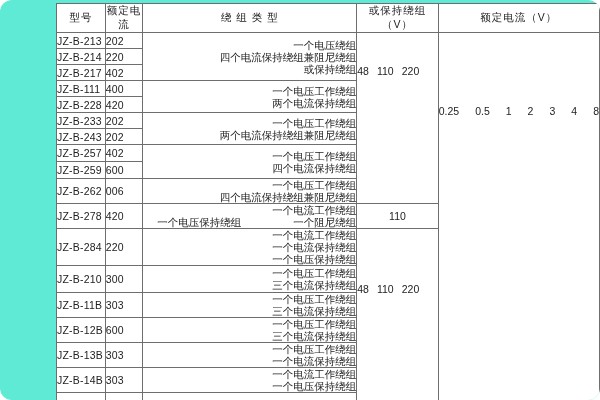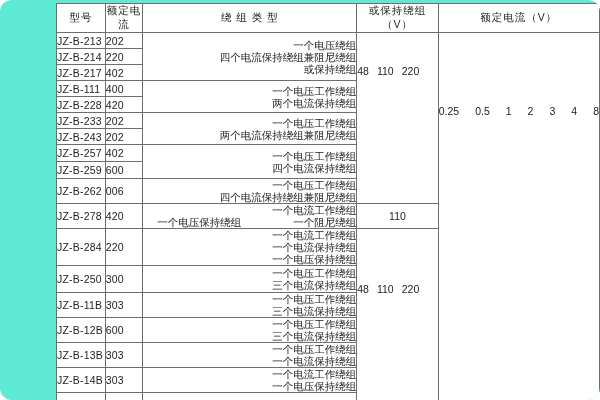--- a/index.html
+++ b/index.html
@@ -168,21 +168,21 @@
       <td class="vtop" rowspan="7">
         <div class="stack v3">
           <div>48</div>
           <div>110</div>
           <div>220</div>
         </div>
       </td>
     </tr>
 
     <tr class="h27">
-      <td class="mod">JZ-B-250</td>
+      <td class="mod">JZ-B-210</td>
       <td class="con">300</td>
       <td class="wind">
         <div class="wl">一个电压工作绕组</div>
         <div class="wl">三个电流保持绕组</div>
       </td>
     </tr>
 
     <tr class="h24">
       <td class="mod">JZ-B-11B</td>
       <td class="con">303</td>

